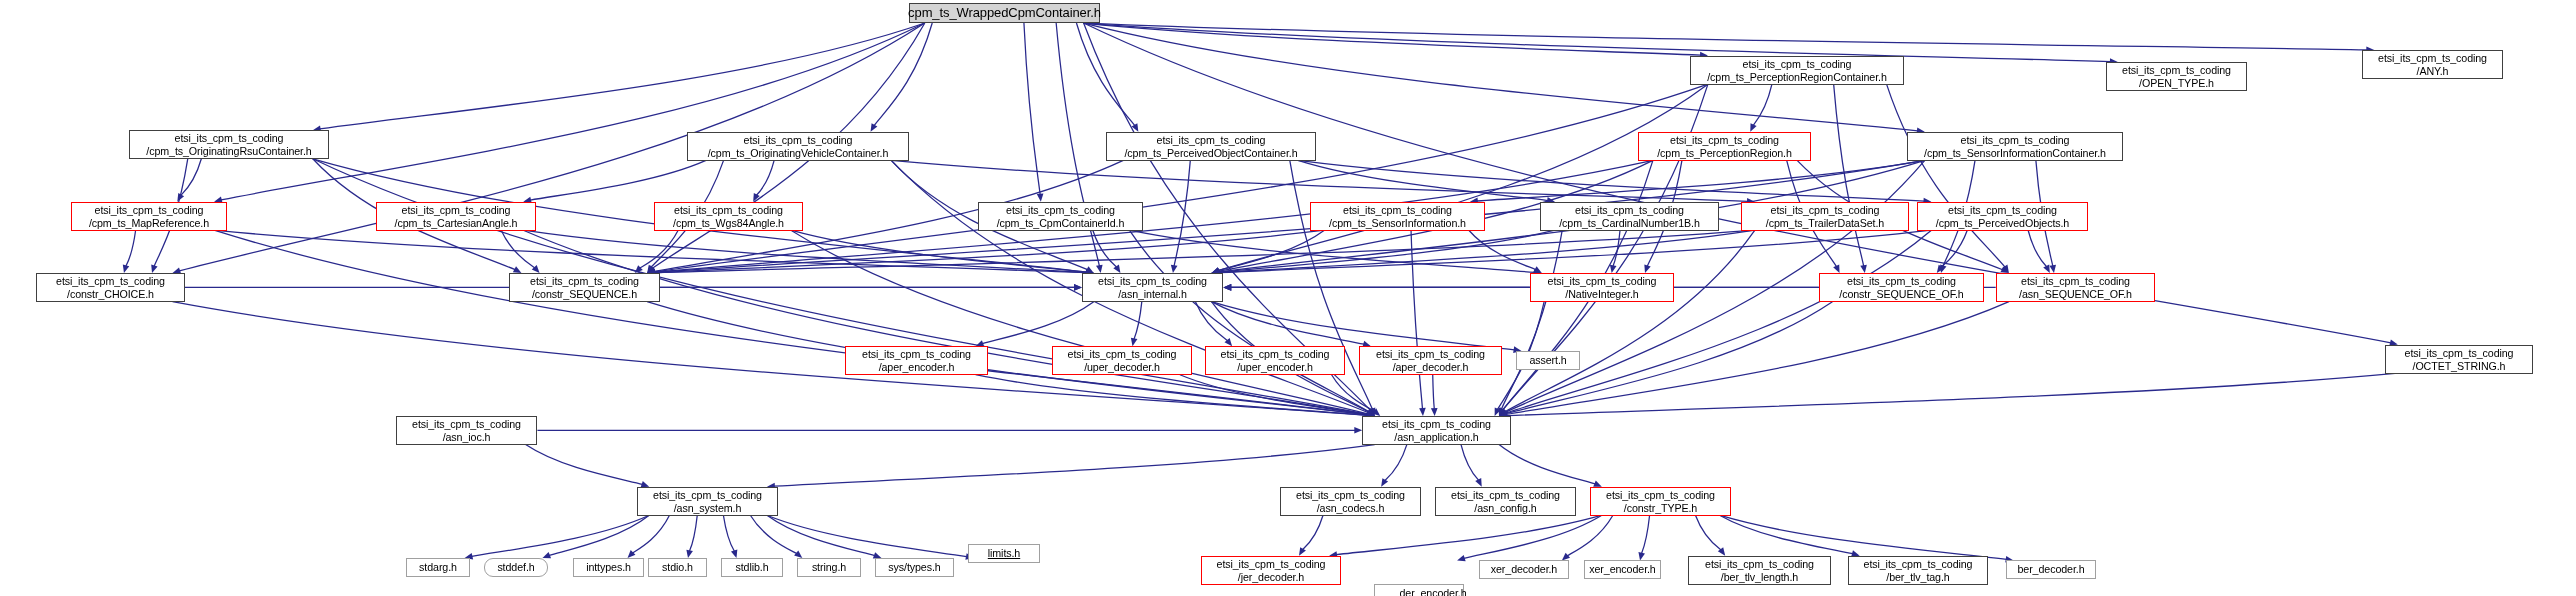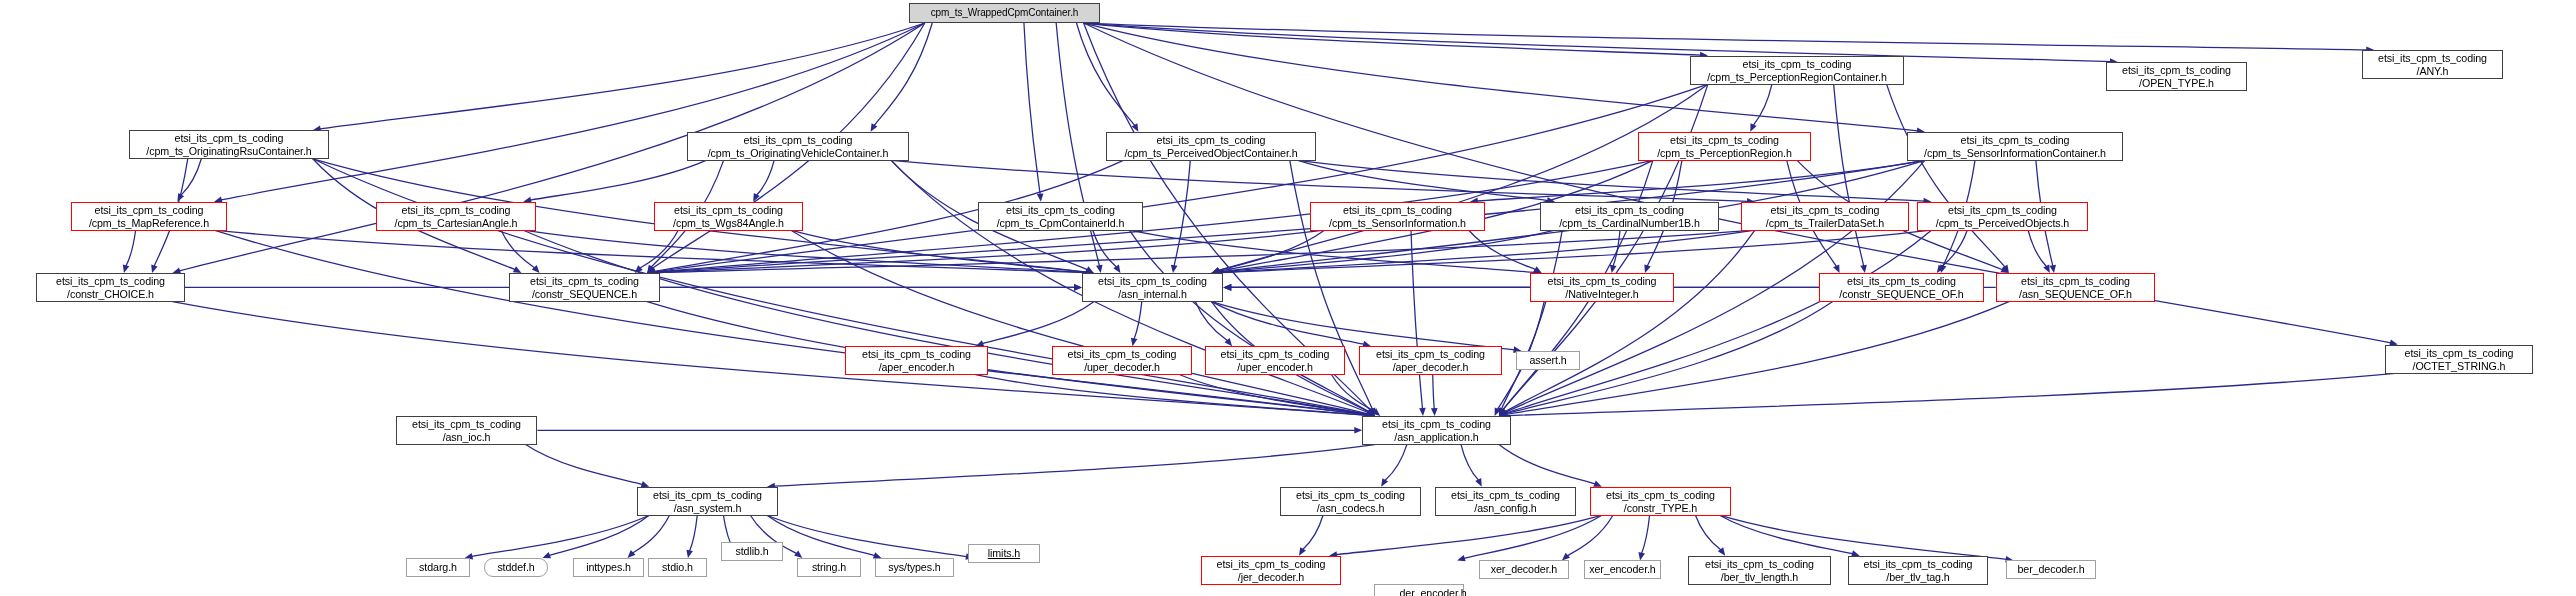--- a/index.html
+++ b/index.html
@@ -25,21 +25,21 @@
     color:#000000;
     font-size:10.7px;
     line-height:12.3px;
     letter-spacing:-0.1px;
     white-space:nowrap;
     z-index:5;
   }
   .node.black{border:1.2px solid #404040;}
   .node.red{border:1.2px solid #ff0000;}
   .node.grey{border:0.8px solid #a0a0a0;}
-  .node.root{background:#d4d4d4;border:1.2px solid #404040;font-size:10px;}
+  .node.root{background:#d4d4d4;border:1.2px solid #404040;font-size:13px;}
   .node .l1,.node .l2{display:block;}
 </style>
 </head>
 <body>
 
 <div id="canvas">
   <svg id="edges" viewBox="0 0 3245 752" preserveAspectRatio="none">
       <path d="M1165,29 C949.12,103.25 609.88,134.3 402.8651277351848,162.44774027983146"></path>
       <polygon points="394,164 403.1257540585711,158.13820736783762 404.5745297973951,166.41232658734341"></polygon>
       <path d="M1174.35,29 C1152.594,104.35000000000001 1118.406,135.86 1101.0899964202615,158.1714348831943"></path>
@@ -419,21 +419,21 @@
       </div>
       <div class="node grey" style="left: 484px; top: 558px; width: 64px; height: 19px; border-radius: 9px;">
         <span class="l1">stddef.h</span>
       </div>
       <div class="node grey" style="left: 562px; top: 558px; width: 71px; height: 19px; margin-left: 11px;">
         <span class="l1">inttypes.h</span>
       </div>
       <div class="node grey" style="left: 648px; top: 558px; width: 59px; height: 19px;">
         <span class="l1">stdio.h</span>
       </div>
-      <div class="node grey" style="left: 721px; top: 542px; width: 62px; height: 19px;">
+      <div class="node grey" style="left: 721px; top: 558px; width: 62px; height: 19px;">
         <span class="l1">stdlib.h</span>
       </div>
       <div class="node grey" style="left: 797px; top: 558px; width: 64px; height: 19px;">
         <span class="l1">string.h</span>
       </div>
       <div class="node grey" style="left: 875px; top: 558px; width: 79px; height: 19px;">
         <span class="l1">sys/types.h</span>
       </div>
       <div class="node grey" style="left: 968px; top: 544px; width: 72px; height: 19px; text-decoration: underline;">
         <span class="l1">limits.h</span>

